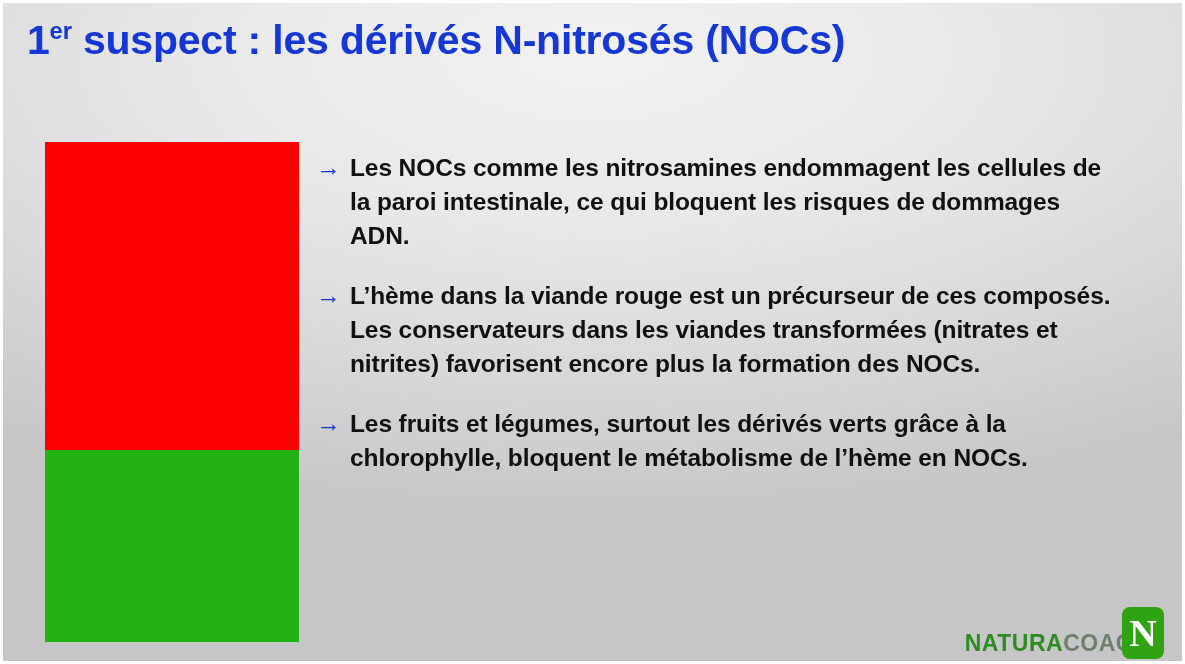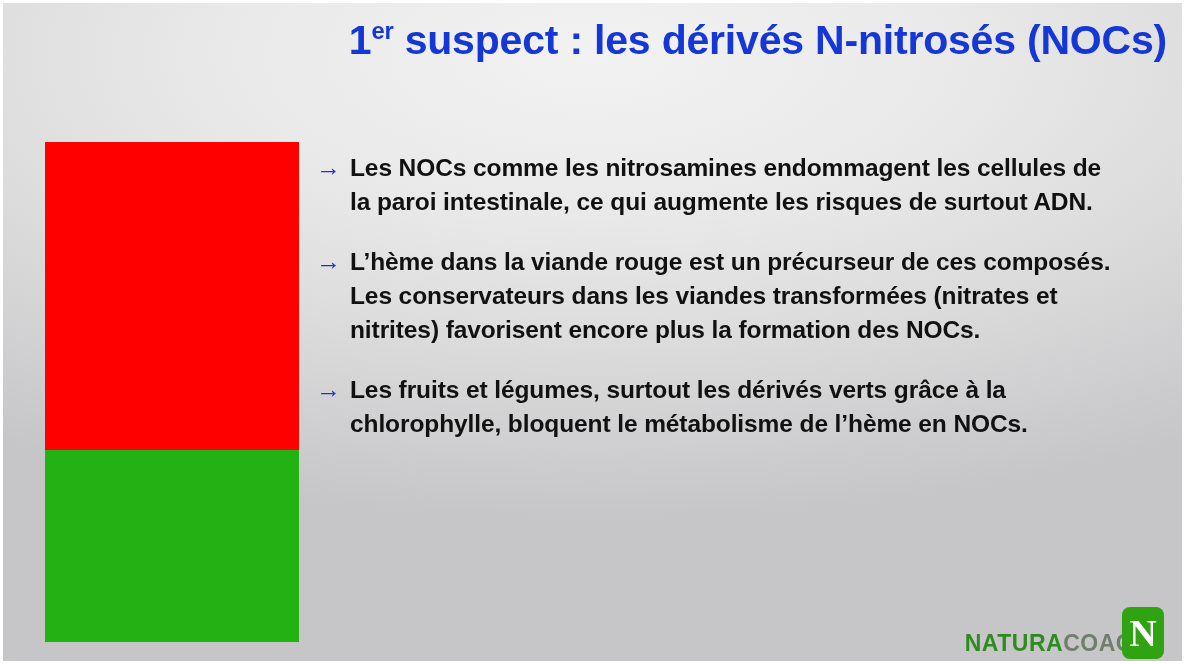--- a/index.html
+++ b/index.html
@@ -24,21 +24,20 @@
   .title {
     position: absolute;
     left: 24px;
     top: 14px;
     width: 1140px;
     color: #1437d6;
     font-size: 41px;
     font-weight: bold;
     letter-spacing: -0.2px;
     white-space: nowrap;
-    text-align: right;
   }
   .title sup {
     font-size: 0.58em;
     vertical-align: super;
     font-weight: bold;
   }
   .color-block {
     position: absolute;
     left: 42px;
     top: 139px;
@@ -142,21 +141,21 @@
 
   <div class="color-block">
     <div class="color-top"></div>
     <div class="color-bottom"></div>
   </div>
 
   <div class="bullets">
 
     <div class="bullet">
       <div class="arrow">→</div>
-      <div class="bullet-text">Les NOCs comme les nitrosamines endommagent les cellules de la paroi intestinale, ce qui augmente les risques de surtout ADN.</div>
+      <div class="bullet-text">Les NOCs comme les nitrosamines endommagent les cellules de la paroi intestinale, ce qui bloquent les risques de dommages ADN.</div>
     </div>
 
     <div class="bullet">
       <div class="arrow">→</div>
       <div class="bullet-text">L’hème dans la viande rouge est un précurseur de ces composés. Les conservateurs dans les viandes transformées (nitrates et nitrites) favorisent encore plus la formation des NOCs.</div>
     </div>
 
     <div class="bullet">
       <div class="arrow">→</div>
       <div class="bullet-text">Les fruits et légumes, surtout les dérivés verts grâce à la chlorophylle, bloquent le métabolisme de l’hème en NOCs.</div>

